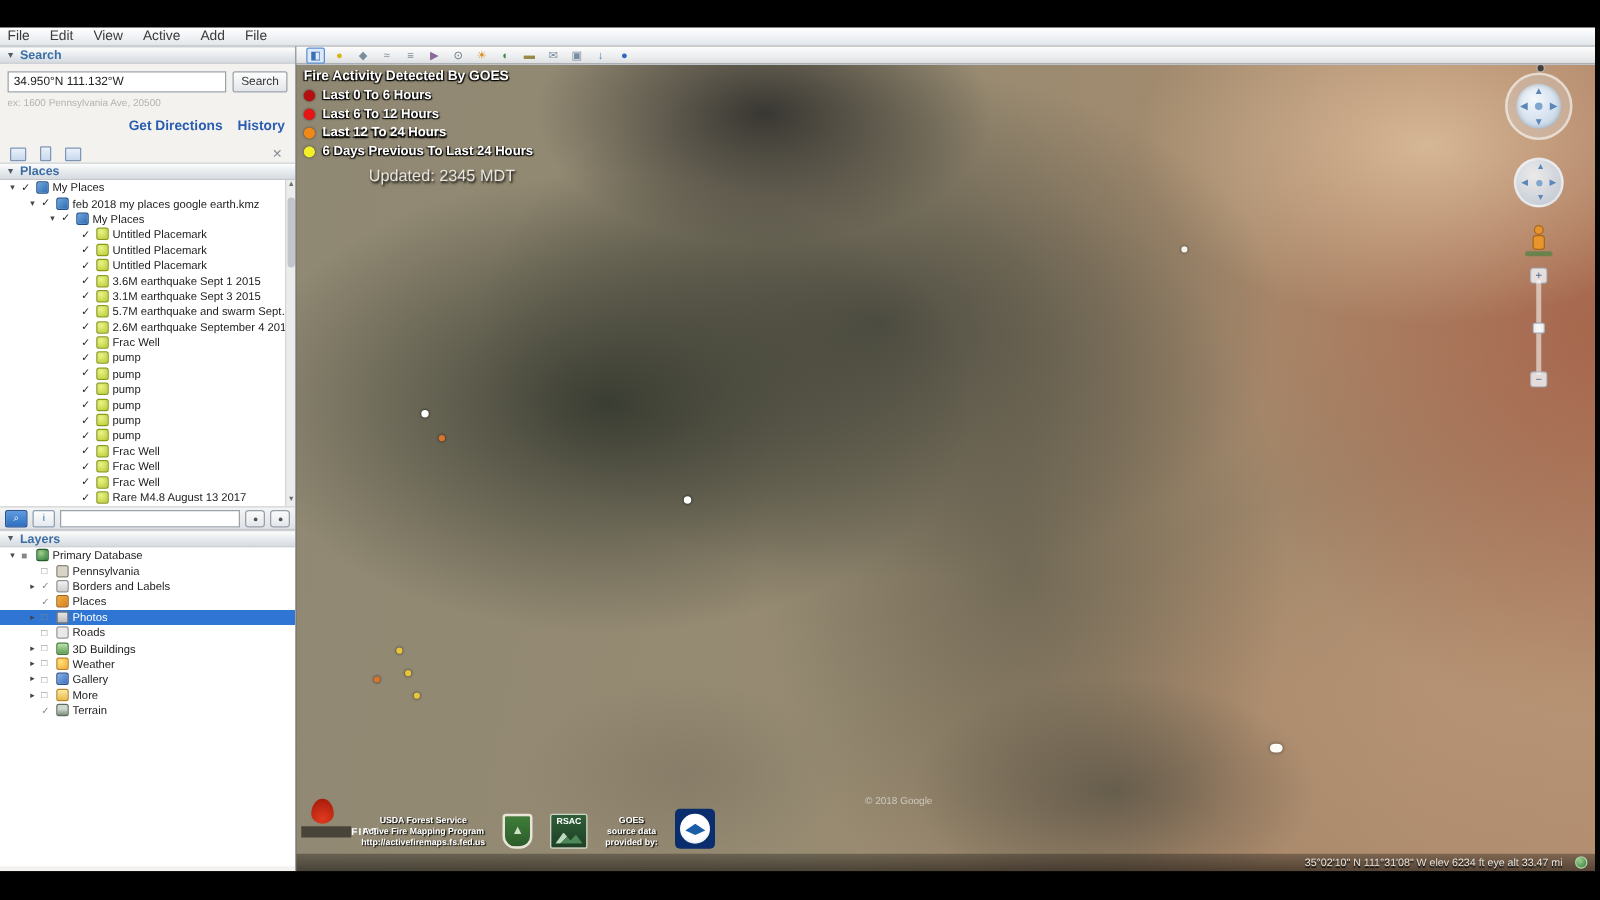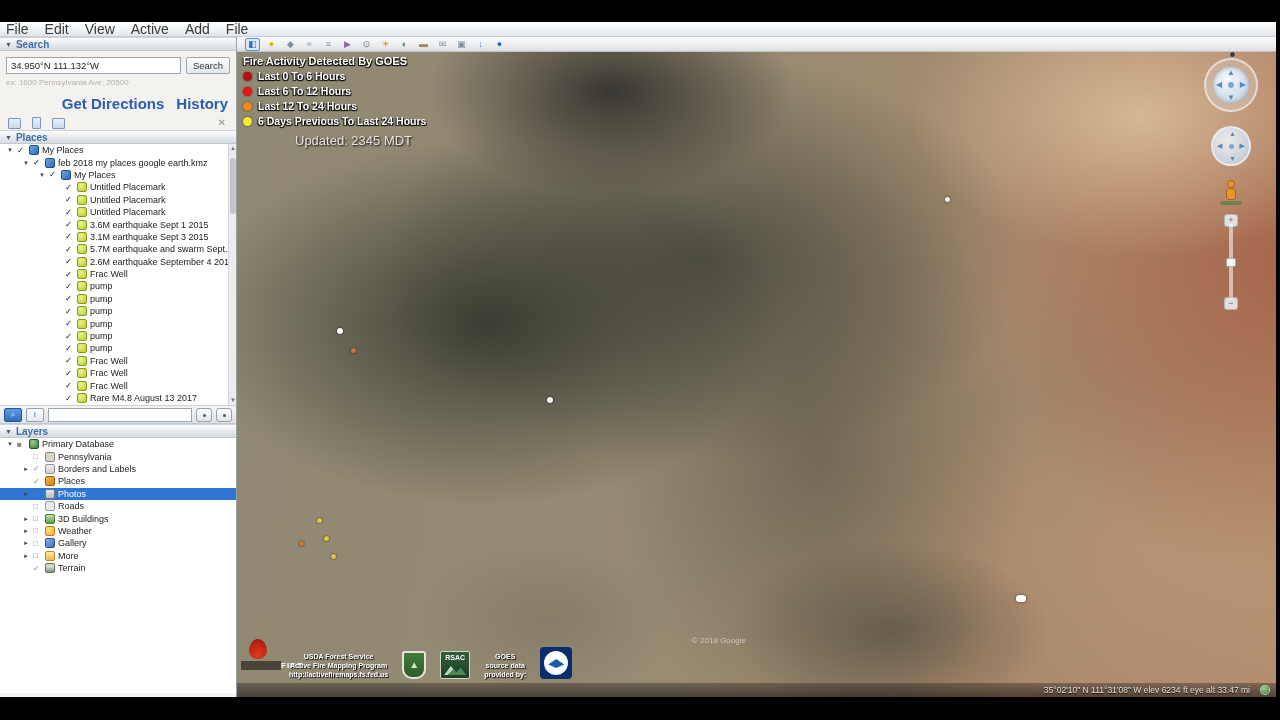--- a/index.html
+++ b/index.html
@@ -9,41 +9,41 @@
 
   
   .bar-top { position:absolute; left:0; top:0; width:1280px; height:22px; background:#000; }
   .bar-bottom { position:absolute; left:0; top:697px; width:1280px; height:23px; background:#000; }
   .right-strip { position:absolute; left:1276px; top:22px; width:4px; height:675px; background:#050505; }
 
   
   #menubar { position:absolute; left:0; top:22px; width:1276px; height:15px;
     background:linear-gradient(#ffffff,#eef1f4 60%, #e2e6ea); border-bottom:1px solid #c9ccd0;
     display:flex; align-items:center; padding-left:6px; gap:16px; }
-  #menubar span { font-size:14px; color:#3a3a3a; cursor:default; }
+  #menubar span { font-size:11px; color:#3a3a3a; cursor:default; }
 
   
   #sidebar { position:absolute; left:0; top:37px; width:237px; height:660px; background:#f3f2ef;
     border-right:1px solid #9aa0a6; }
   .panel-header { height:14px; background:linear-gradient(#fdfdfd,#e4e8ec 60%, #d6dbe1);
     border-top:1px solid #cfd3d8; border-bottom:1px solid #c3c8cd;
     display:flex; align-items:center; padding-left:5px; gap:4px; }
   .panel-header .tri { font-size:7px; color:#4a5a6a; }
   .panel-header .ptitle { font-size:10px; font-weight:bold; color:#3b6ea5; }
 
   
   #search-body { padding:6px 6px 0 6px; position:relative; height:79px; }
   #search-row { display:flex; gap:5px; }
   #search-input { flex:1; height:17px; border:1px solid #9ba3ab; background:#fff;
     font-size:9.5px; padding:0 4px; color:#222; font-family:"Liberation Sans",sans-serif; }
   #search-btn { width:44px; height:17px; font-size:9.5px; color:#333;
     background:linear-gradient(#fefefe,#e3e6ea); border:1px solid #9ba3ab; border-radius:2px; }
   #search-hint { margin-top:4px; font-size:8px; color:#b5b2ac; }
   #search-links { position:absolute; right:8px; top:44px; display:flex; gap:12px; }
-  #search-links span { font-size:15px; color:#2a5db0; font-weight:bold; cursor:pointer; }
+  #search-links span { font-size:11px; color:#2a5db0; font-weight:bold; cursor:pointer; }
   #search-icons { position:absolute; left:8px; top:66px; display:flex; gap:11px; align-items:center; }
   .mini-ic { width:13px; height:11px; border:1px solid #7d96b5; background:linear-gradient(#eaf1fa,#c8d9ee); border-radius:1px; }
   .mini-ic.b2 { width:9px; height:12px; }
   #search-close { position:absolute; right:10px; top:66px; font-size:10px; color:#8a9099; }
 
   
   .tree { background:#fff; overflow:hidden; position:relative; }
   #places-tree { height:262px; border-bottom:1px solid #cfcfcf; }
   #layers-tree { height:255px; }
   .trow { display:flex; align-items:center; height:12.4px; padding-left:4px; gap:3px;

